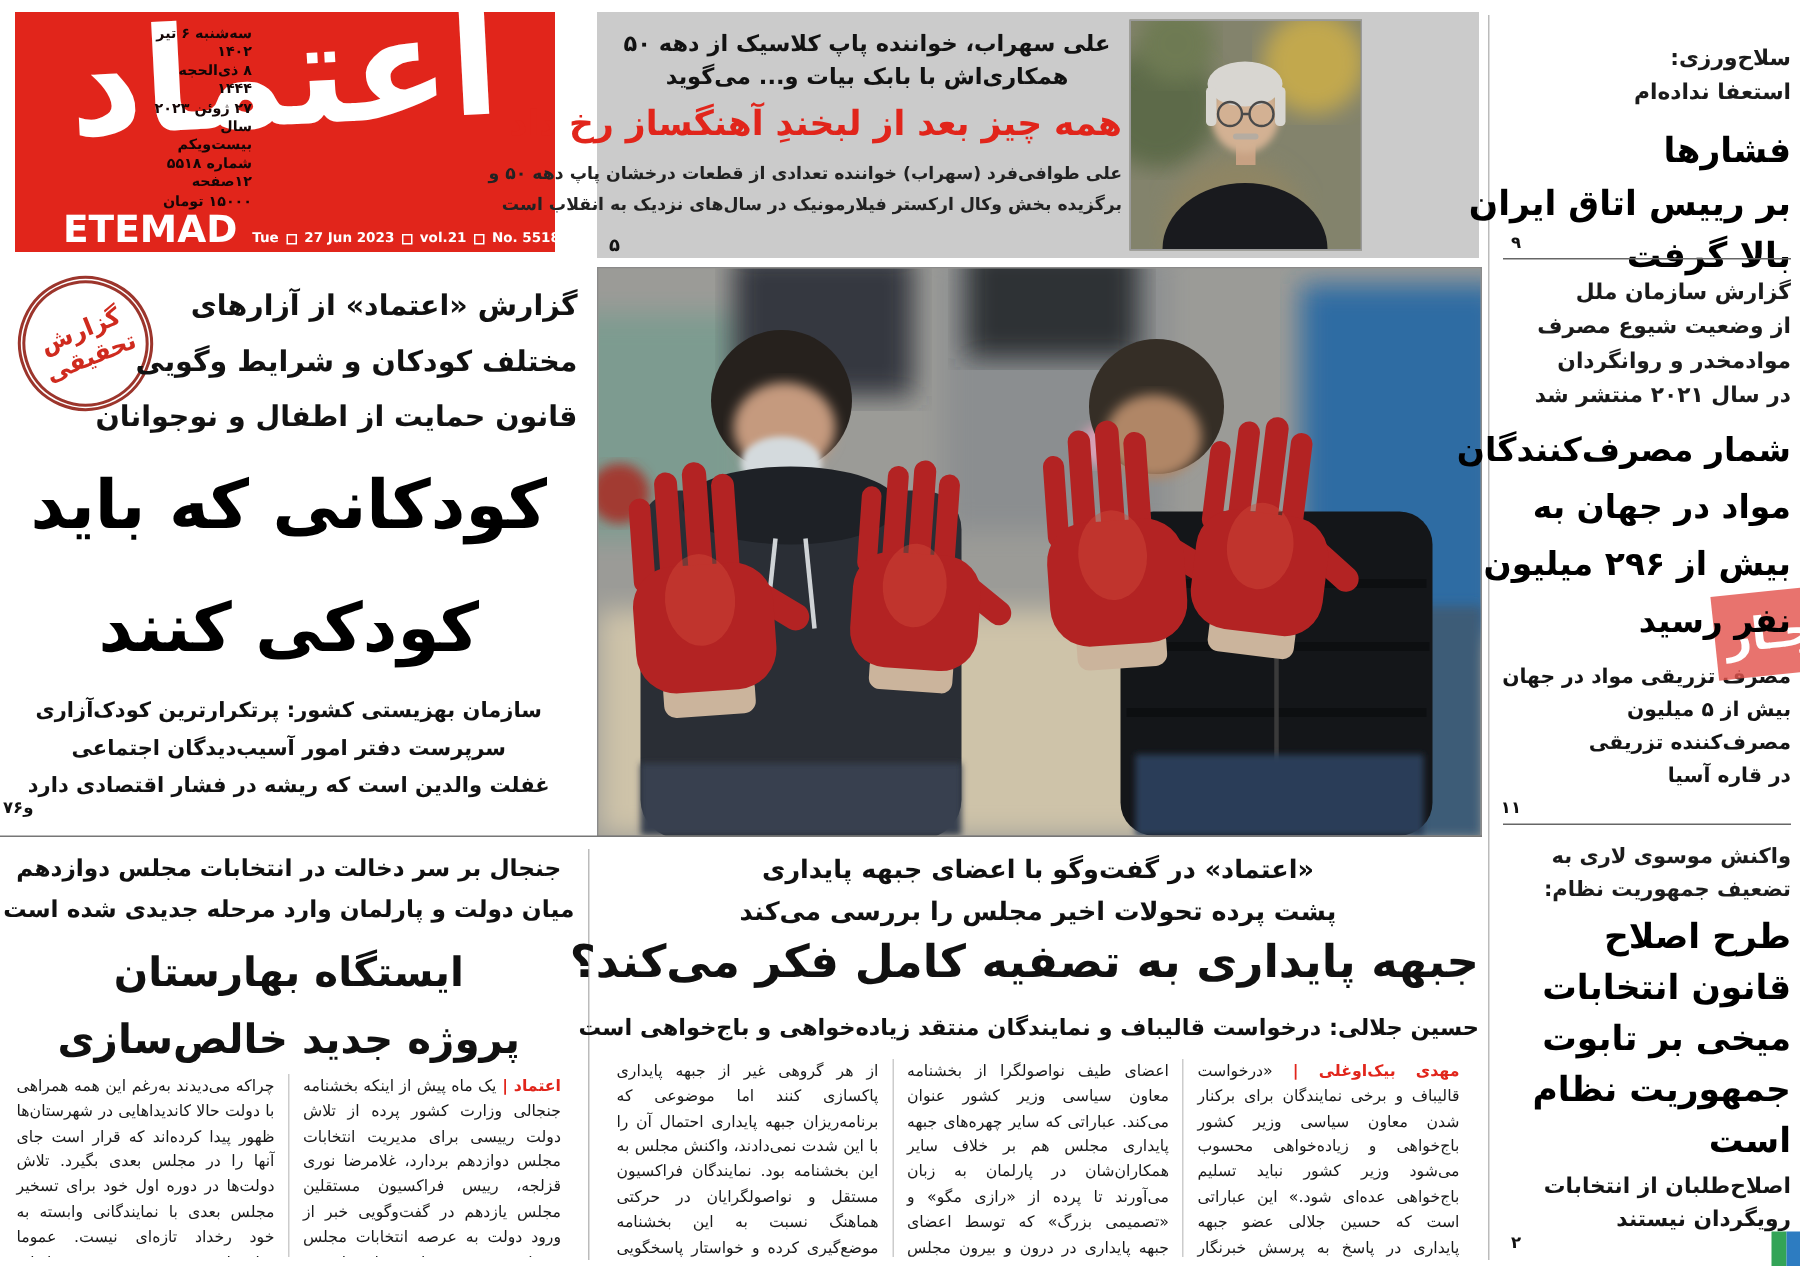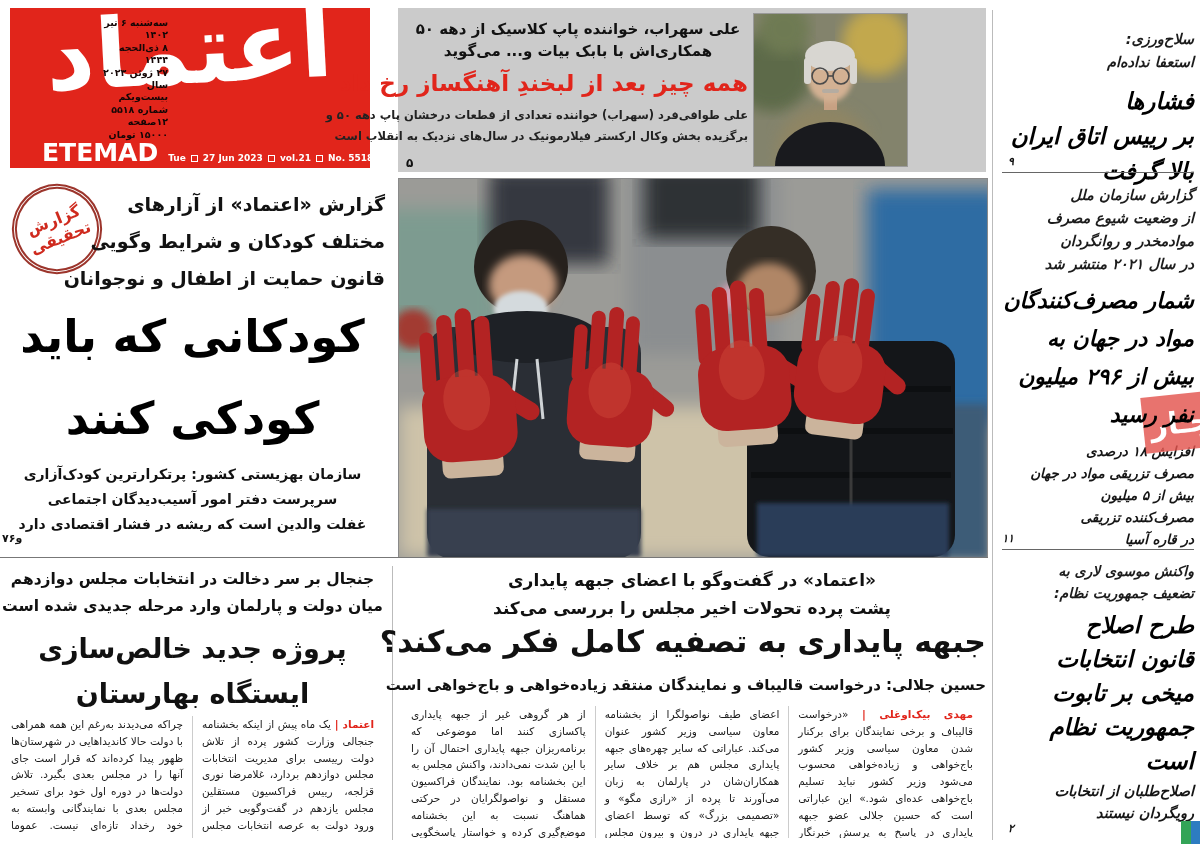--- a/index.html
+++ b/index.html
@@ -53,21 +53,21 @@
   .bcol{flex:1;font-size:10.5px;line-height:16.8px;text-align:justify;direction:rtl;color:#1a1a1a;padding:0 9px;overflow:hidden;}
   .bcol + .bcol{border-right:1px solid #ccc;}
   .redname{color:#e1251b;font-weight:bold;}
 
   
   #bh-kick{left:0px;top:566px;width:385px;font-size:15.5px;font-weight:bold;line-height:27px;text-align:center;}
   #bh-head{left:0px;top:626px;width:385px;font-size:27px;font-weight:bold;line-height:45px;text-align:center;letter-spacing:-1px;}
   #bh-body{left:2px;top:716px;width:381px;height:122px;display:flex;direction:rtl;}
 
   
-  #rcol{left:1000px;top:0;width:196px;height:815px;direction:rtl;font-style:italic;}
+  #rcol{left:1000px;top:0;width:196px;height:815px;direction:rtl;}
   .rc-kick{font-size:14.5px;font-weight:bold;line-height:23px;color:#1c1c1c;white-space:nowrap;}
   .rc-head{font-weight:bold;color:#000;white-space:nowrap;letter-spacing:-0.5px;}
   .rc-sub{font-size:13.5px;font-weight:bold;line-height:22px;white-space:nowrap;color:#151515;}
   .rc-page{position:absolute;right:182px;font-size:11px;font-weight:bold;direction:ltr;}
   .rc-hr{position:absolute;left:2px;width:192px;height:1px;background:#666;}
 
   #jar{left:1143px;top:394px;width:75px;height:56px;background:rgba(227,84,78,.82);transform:rotate(-6deg);
     color:#fff;font-weight:bold;font-size:30px;display:flex;align-items:center;justify-content:center;z-index:1;}
   #rc-a2-head{z-index:2;}
 
@@ -235,22 +235,22 @@
     <div class="bcol"><span class="redname">مهدی بیک‌اوغلی | </span><span>«درخواست قالیباف و برخی نمایندگان برای برکنار شدن معاون سیاسی وزیر کشور باج‌خواهی و زیاده‌خواهی محسوب می‌شود وزیر کشور نباید تسلیم باج‌خواهی عده‌ای شود.» این عباراتی است که حسین جلالی عضو جبهه پایداری در پاسخ به پرسش خبرنگار اعتماد درباره رخدادهای اخیر مجلس و انتقاد بسیاری از نمایندگان مستقل و</span></div>
     <div class="bcol"><span>اعضای طیف نواصولگرا از بخشنامه معاون سیاسی وزیر کشور عنوان می‌کند. عباراتی که سایر چهره‌های جبهه پایداری مجلس هم بر خلاف سایر همکاران‌شان در پارلمان به زبان می‌آورند تا پرده از «رازی مگو» و «تصمیمی بزرگ» که توسط اعضای جبهه پایداری در درون و بیرون مجلس برنامه‌ریزی شده، بردارند. تصمیمی با این هدف کلی که مجلس را تا حد ممکن</span></div>
     <div class="bcol"><span>از هر گروهی غیر از جبهه پایداری پاکسازی کنند اما موضوعی که برنامه‌ریزان جبهه پایداری احتمال آن را با این شدت نمی‌دادند، واکنش مجلس به این بخشنامه بود. نمایندگان فراکسیون مستقل و نواصولگرایان در حرکتی هماهنگ نسبت به این بخشنامه موضع‌گیری کرده و خواستار پاسخگویی وزارت کشور و شخص رییس‌جمهور در این زمینه شدند. </span></div>
   </div>
 
   <div class="abs rtl" id="bh-kick">
     <div class="nw">جنجال بر سر دخالت در انتخابات مجلس دوازدهم</div>
     <div class="nw">میان دولت و پارلمان وارد مرحله جدیدی شده است</div>
   </div>
   <div class="abs rtl" id="bh-head">
+    <div class="nw">ایستگاه بهارستان</div>
     <div class="nw">پروژه جدید خالص‌سازی</div>
-    <div class="nw">ایستگاه بهارستان</div>
   </div>
   <div class="abs" id="bh-body">
     <div class="bcol"><span class="redname">اعتماد | </span><span>یک ماه پیش از اینکه بخشنامه جنجالی وزارت کشور پرده از تلاش دولت رییسی برای مدیریت انتخابات مجلس دوازدهم بردارد، غلامرضا نوری قزلجه، رییس فراکسیون مستقلین مجلس یازدهم در گفت‌وگویی خبر از ورود دولت به عرصه انتخابات مجلس در اسفند ۱۴۰۲ داد و از دلخوری نمایندگان همیشه همراه و مدافع دولت گفته بود،</span></div>
     <div class="bcol"><span>چراکه می‌دیدند به‌رغم این همه همراهی با دولت حالا کاندیداهایی در شهرستان‌ها ظهور پیدا کرده‌اند که قرار است جای آنها را در مجلس بعدی بگیرد. تلاش دولت‌ها در دوره اول خود برای تسخیر مجلس بعدی با نمایندگانی وابسته به خود رخداد تازه‌ای نیست. عموما دولت‌ها در دور نخست خود در شرایطی که موعد انتخابات مجلس می‌رسد. </span></div>
   </div>
 
   <div class="abs" id="rcol">
 
     <div class="abs rc-kick" style="right:2px;top:28px;">
       <div>سلاح‌ورزی:</div>
@@ -270,21 +270,20 @@
       <div>موادمخدر و روانگردان</div>
       <div>در سال ۲۰۲۱ منتشر شد</div>
     </div>
     <div class="abs rc-head" id="rc-a2-head" style="right:2px;top:282px;font-size:22px;line-height:38px;">
       <div>شمار مصرف‌کنندگان</div>
       <div>مواد در جهان به</div>
       <div>بیش از ۲۹۶ میلیون</div>
       <div>نفر رسید</div>
     </div>
     <div class="abs rc-sub" style="right:2px;top:440px;">
-      <div>افزایش ۱۸ درصدی</div>
       <div>مصرف تزریقی مواد در جهان</div>
       <div>بیش از ۵ میلیون</div>
       <div>مصرف‌کننده تزریقی</div>
       <div>در قاره آسیا</div>
     </div>
     <div class="rc-page" style="top:532px;">۱۱</div>
     <div class="rc-hr" style="top:549px;"></div>
 
     <div class="abs rc-kick" style="right:2px;top:560px;font-size:14px;line-height:22px;">
       <div>واکنش موسوی لاری به</div>

